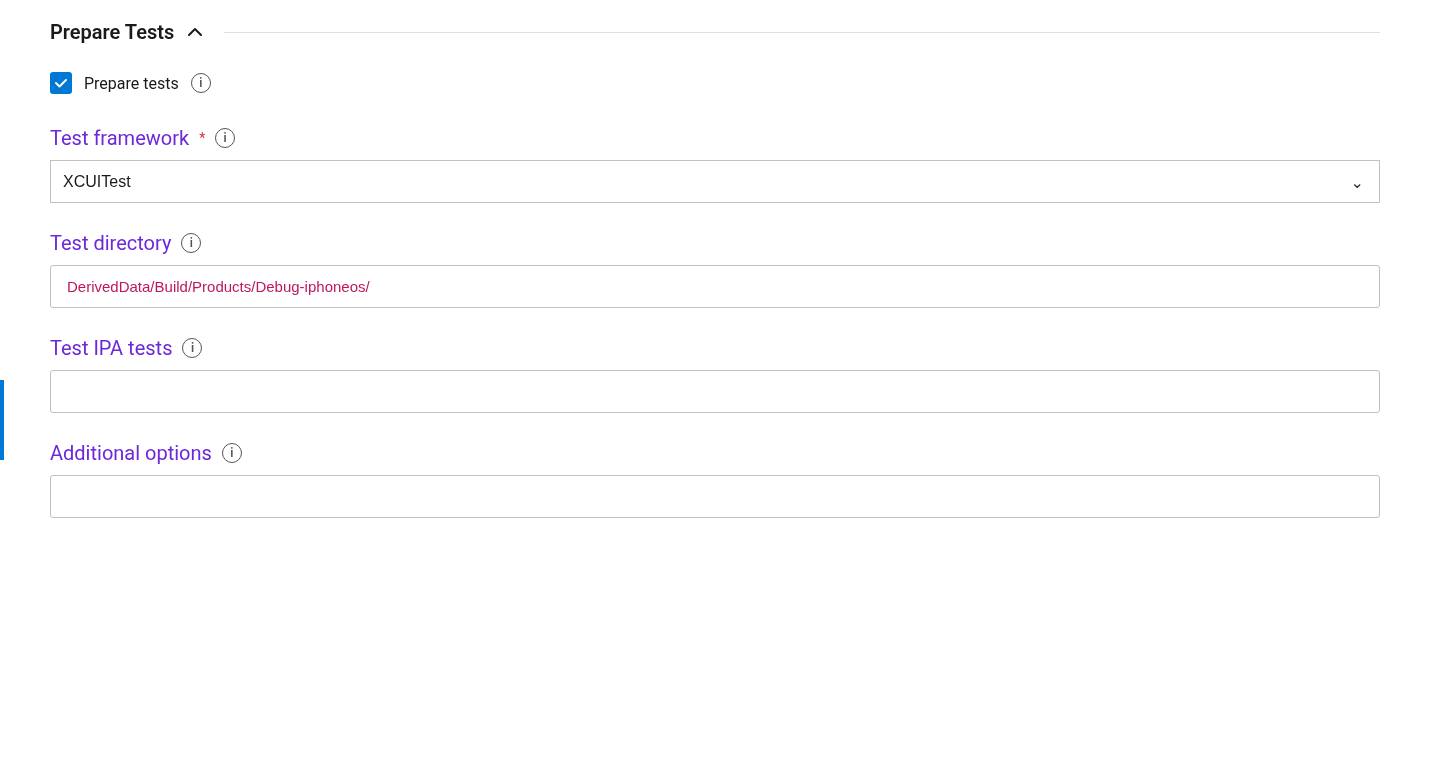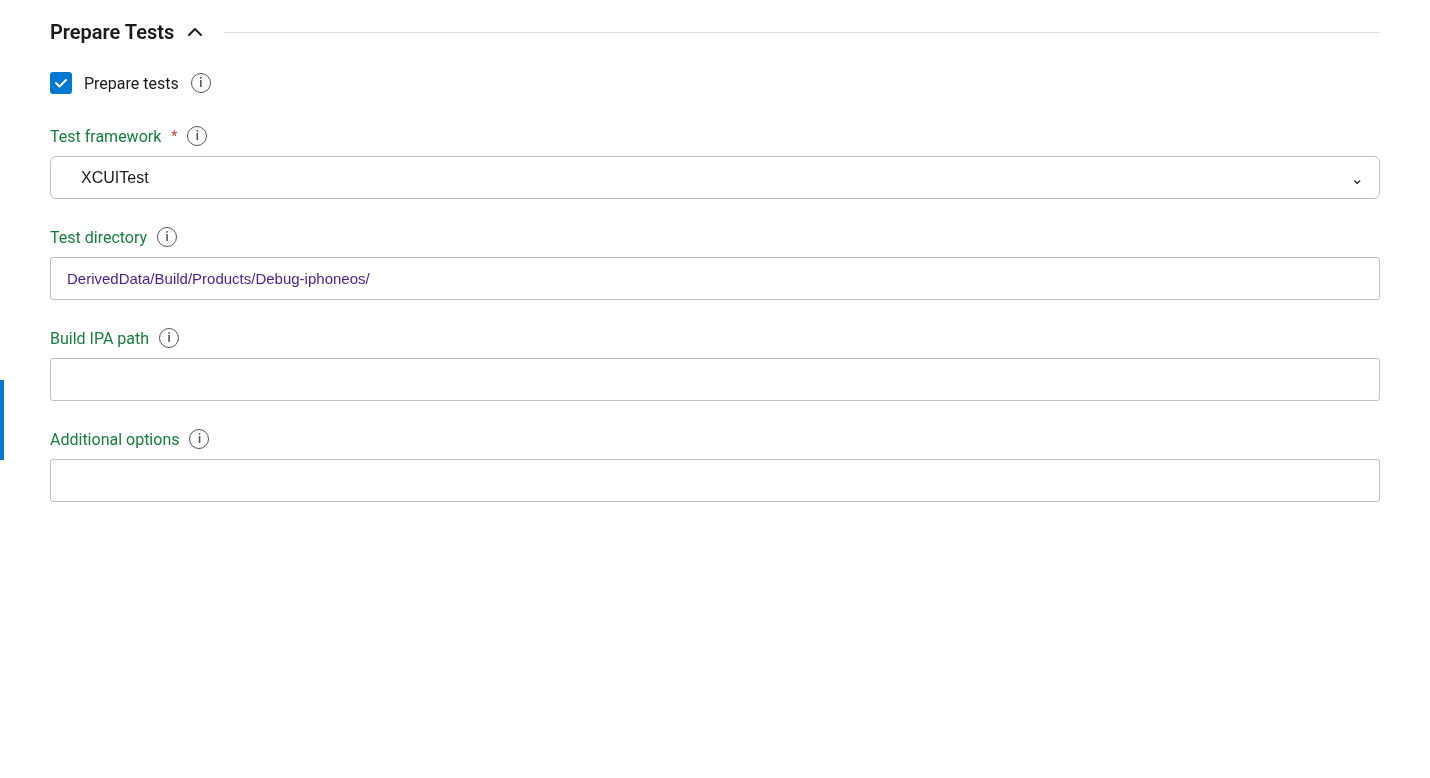--- a/index.html
+++ b/index.html
@@ -116,40 +116,40 @@
     }
 
     .field-label-row {
       display: flex;
       align-items: center;
       gap: 10px;
       margin-bottom: 10px;
     }
 
     .field-label {
-      font-size: 16px;
-      color: #15803d;
+      font-size: 20px;
+      color: #6d28d9;
     }
 
     .required-star {
       color: #d13438;
       font-size: 14px;
     }
 
     
     .select-wrapper {
       position: relative;
       width: 100%;
     }
 
     .select-field {
       width: 100%;
-      padding: 12px 30px;
+      padding: 12px 12px;
       border: 1.5px solid #c0c0c0;
-      border-radius: 6px;
+      border-radius: 0;
       font-size: 16px;
       color: #1a1a1a;
       background: #ffffff;
       appearance: none;
       cursor: pointer;
       outline: none;
     }
 
     .select-chevron {
       position: absolute;
@@ -161,21 +161,21 @@
       font-size: 16px;
     }
 
     
     .text-input {
       width: 100%;
       padding: 12px 16px;
       border: 1.5px solid #c0c0c0;
       border-radius: 3px;
       font-size: 15px;
-      color: #4c1d95;
+      color: #be185d;
       background: #ffffff;
       outline: none;
     }
   </style>
 </head>
 <body>
 
 <div class="page-container">
   <div class="left-accent"></div>
 
@@ -218,21 +218,21 @@
   <div class="field-group">
     <div class="field-label-row">
       <span class="field-label">Test directory</span>
       <span class="info-icon">i</span>
     </div>
     <input type="text" class="text-input" value="DerivedData/Build/Products/Debug-iphoneos/" style="">
   </div>
 
   <div class="field-group">
     <div class="field-label-row">
-      <span class="field-label">Build IPA path</span>
+      <span class="field-label">Test IPA tests</span>
       <span class="info-icon">i</span>
     </div>
     <input type="text" class="text-input" value="" style="">
   </div>
 
   <div class="field-group">
     <div class="field-label-row">
       <span class="field-label">Additional options</span>
       <span class="info-icon">i</span>
     </div>

